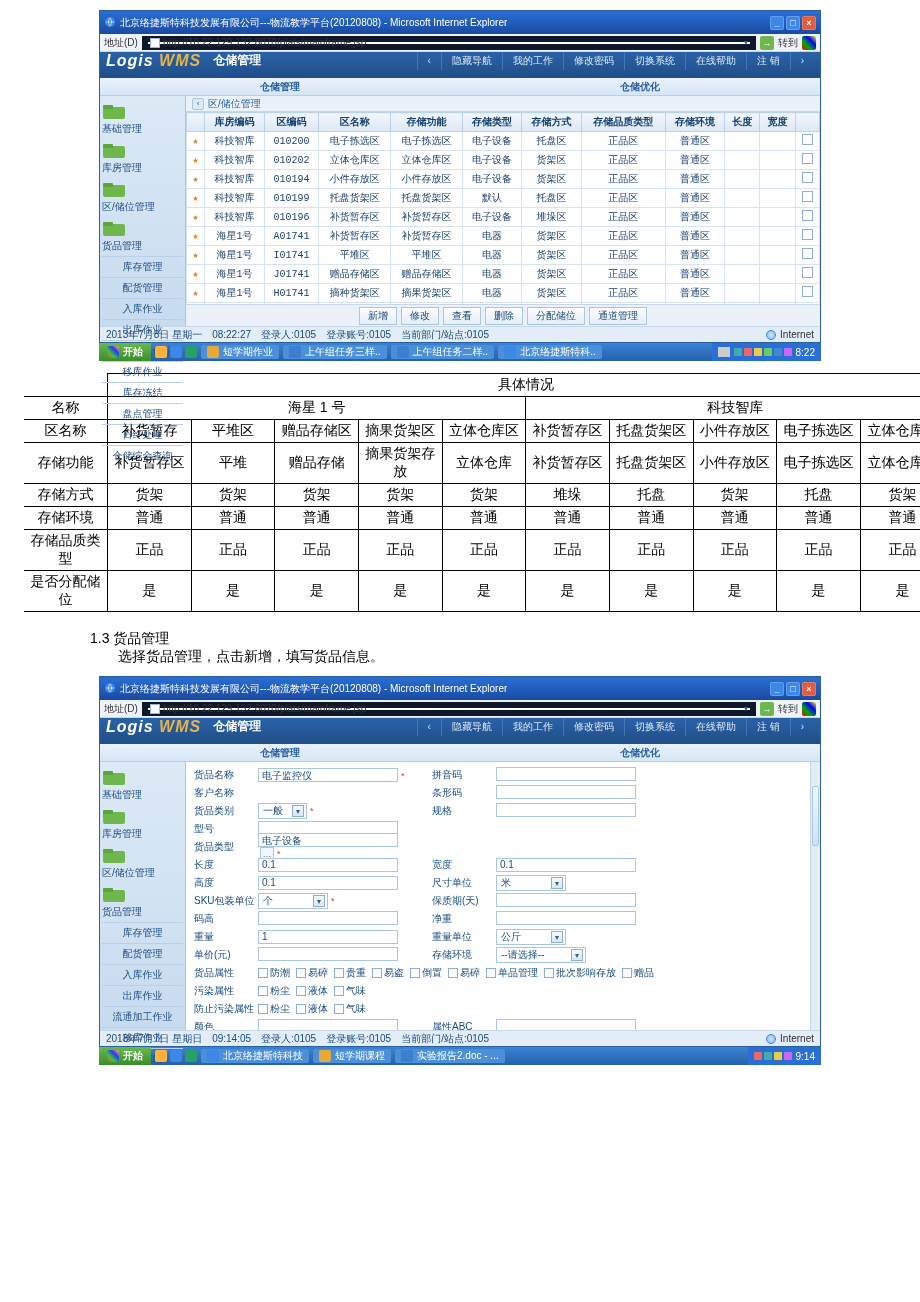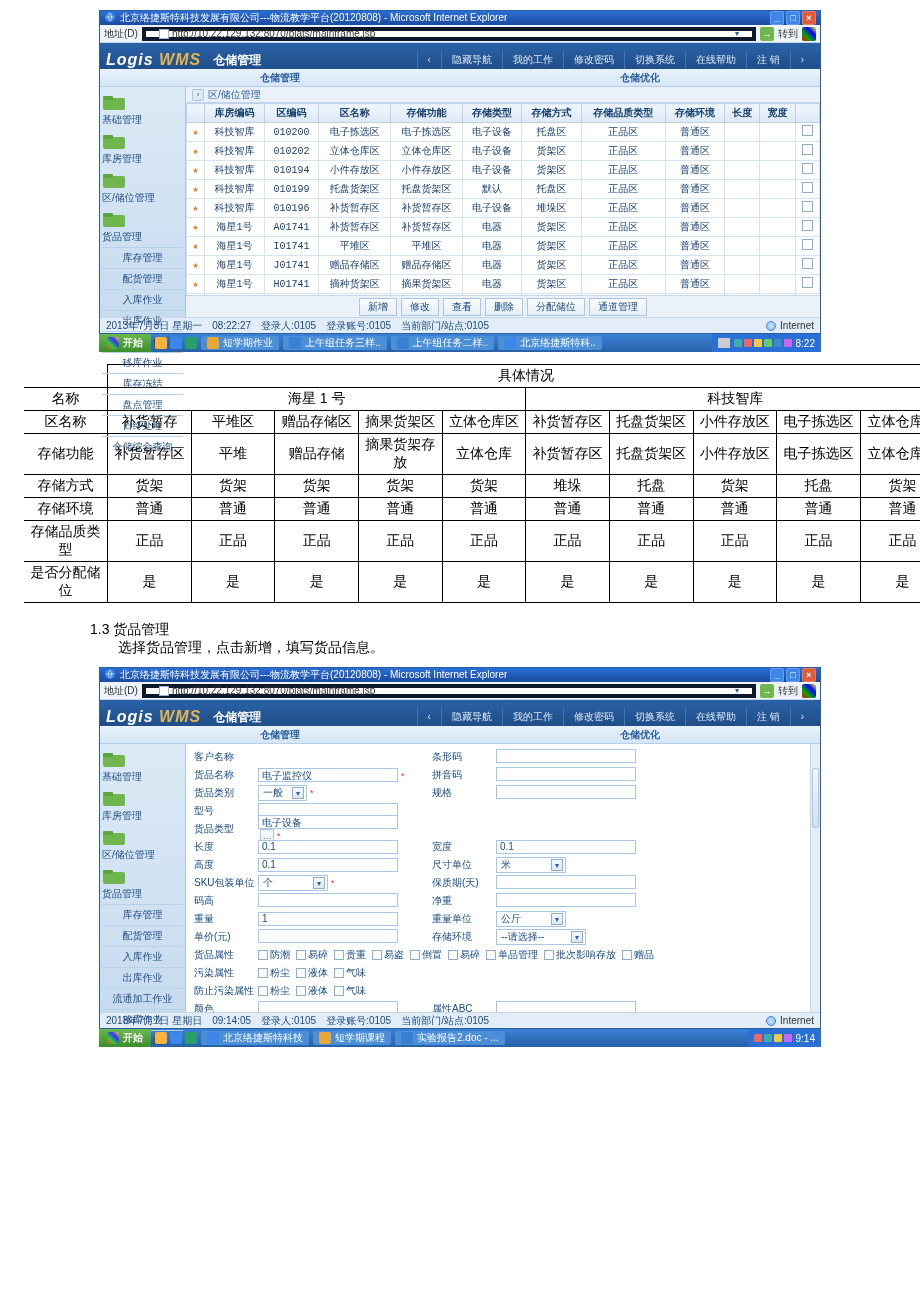--- a/index.html
+++ b/index.html
@@ -1,34 +1,34 @@
 <!DOCTYPE html>
 <html><head>
 <meta charset="utf-8">
 <style>
   * { box-sizing: border-box; margin: 0; padding: 0; }
   body { font-family: "Microsoft YaHei", SimSun, Arial, sans-serif; font-size: 12px; background: #fff; color: #000; width: 920px; }
   .page { padding: 0; }
 
   
   .ie-window { width: 722px; margin: 0 auto; border: 1px solid #2a5fa0; background: #fff; margin-top: 10px; }
-  .ie-titlebar { display: flex; align-items: center; justify-content: space-between; height: 14px; background: linear-gradient(#2a6fd6,#1a4aa0); color: #fff; padding: 0 4px; font-size: 10px; }
+  .ie-titlebar { display: flex; align-items: center; justify-content: space-between; height: 23px; background: linear-gradient(#2a6fd6,#1a4aa0); color: #fff; padding: 0 4px; font-size: 10px; }
   .ie-title-left { display: flex; align-items: center; gap: 4px; overflow: hidden; white-space: nowrap; }
   .ie-title-left svg { width: 12px; height: 12px; }
   .ie-winbtns { display: flex; gap: 2px; }
   .ie-winbtn { width: 14px; height: 14px; display: flex; align-items: center; justify-content: center; font-weight: bold; font-size: 9px; border: 1px solid #fff3; border-radius: 2px; }
   .ie-winbtn.min { background: #3d87e8; color: #fff; }
   .ie-winbtn.max { background: #3d87e8; color: #fff; }
   .ie-winbtn.cls { background: #e25b3b; color: #fff; }
   .ie-addrbar { display: flex; align-items: center; height: 18px; background: #eef3fa; padding: 2px 4px; font-size: 10px; color: #333; gap: 4px; border-bottom: 1px solid #c7d6ea; }
-  .ie-addr-input { flex: 1; display: flex; align-items: center; background: #fff; border: 4px solid #0f172a; height: 14px; padding: 0 13px; font-size: 10px; text-align: right; }
+  .ie-addr-input { flex: 1; display: flex; align-items: center; background: #fff; border: 6px solid #0f172a; height: 14px; padding: 0 2px; font-size: 10px; text-align: right; }
   .go-btn { width: 14px; height: 14px; background: #6fb74d; color: #fff; border-radius: 2px; display:flex;align-items:center;justify-content:center; font-size:9px; }
   .ie-flag { width: 14px; height: 14px; background: linear-gradient(45deg,#f00,#0a0,#00f,#ff0); border-radius:2px; }
 
-  .app-header { display: flex; align-items: flex-end; height: 26px; background: linear-gradient(#2a62a8,#204e88); padding: 0 6px; }
+  .app-header { display: flex; align-items: flex-start; height: 26px; background: linear-gradient(#2a62a8,#204e88); padding: 0 6px; }
   .logo-text { font-family: Arial, sans-serif; font-style: italic; font-weight: bold; font-size: 16px; color: #fff; letter-spacing: 1px; }
   .logo-text .w { color: #e7b44a; }
   .app-header-title { color: #fff; font-size: 12px; font-weight: bold; margin-left: 12px; }
   .app-topnav { flex: 1; display: flex; align-items: center; justify-content: flex-end; gap: 0; }
   .app-topnav span { color: #dce9f7; font-size: 10px; padding: 0 10px; border-left: 1px solid #4179b8; height: 18px; line-height: 18px; }
   .app-topnav .arrow { color: #cfe0f2; font-size: 10px; }
 
   .app-subheader { display:flex; height:18px; background: linear-gradient(#e9f2fb,#d6e6f5); border-bottom:1px solid #b7cfe8; font-size:10px; }
   .app-subheader .left, .app-subheader .right { flex:1; text-align:center; line-height:18px; color:#2a5fa0; font-weight:bold; }
 
@@ -613,29 +613,29 @@
         <div class="sb-text-item">移库作业</div>
         <div class="sb-text-item">库存冻结</div>
         <div class="sb-text-item">盘点管理</div>
         <div class="sb-text-item">日终处理</div>
         <div class="sb-text-item">仓储综合查询</div>
       </div>
 
       <div class="app-main rel">
         <div class="form-wrap">
           <div class="form-row">
+            <span class="lbl">货品名称</span>
+            <span class="ctl"><span class="inp" style="padding-left:3px;">电子监控仪</span><span class="req">*</span></span>
+            <span class="lbl2">拼音码</span>
+            <span class="ctl2"><span class="inp"></span></span>
+          </div>
+          <div class="form-row">
             <span class="lbl">客户名称</span>
             <span class="ctl"></span>
             <span class="lbl2">条形码</span>
-            <span class="ctl2"><span class="inp"></span></span>
-          </div>
-          <div class="form-row">
-            <span class="lbl">货品名称</span>
-            <span class="ctl"><span class="inp" style="padding-left:3px;">电子监控仪</span><span class="req">*</span></span>
-            <span class="lbl2">拼音码</span>
             <span class="ctl2"><span class="inp"></span></span>
           </div>
           <div class="form-row">
             <span class="lbl">货品类别</span>
             <span class="ctl"><span class="sel" style="width:49px">
                   <span>一般</span>
                   <span class="caret">▾</span>
                 </span><span class="req">*</span></span>
             <span class="lbl2">规格</span>
             <span class="ctl2"><span class="inp"></span></span>

